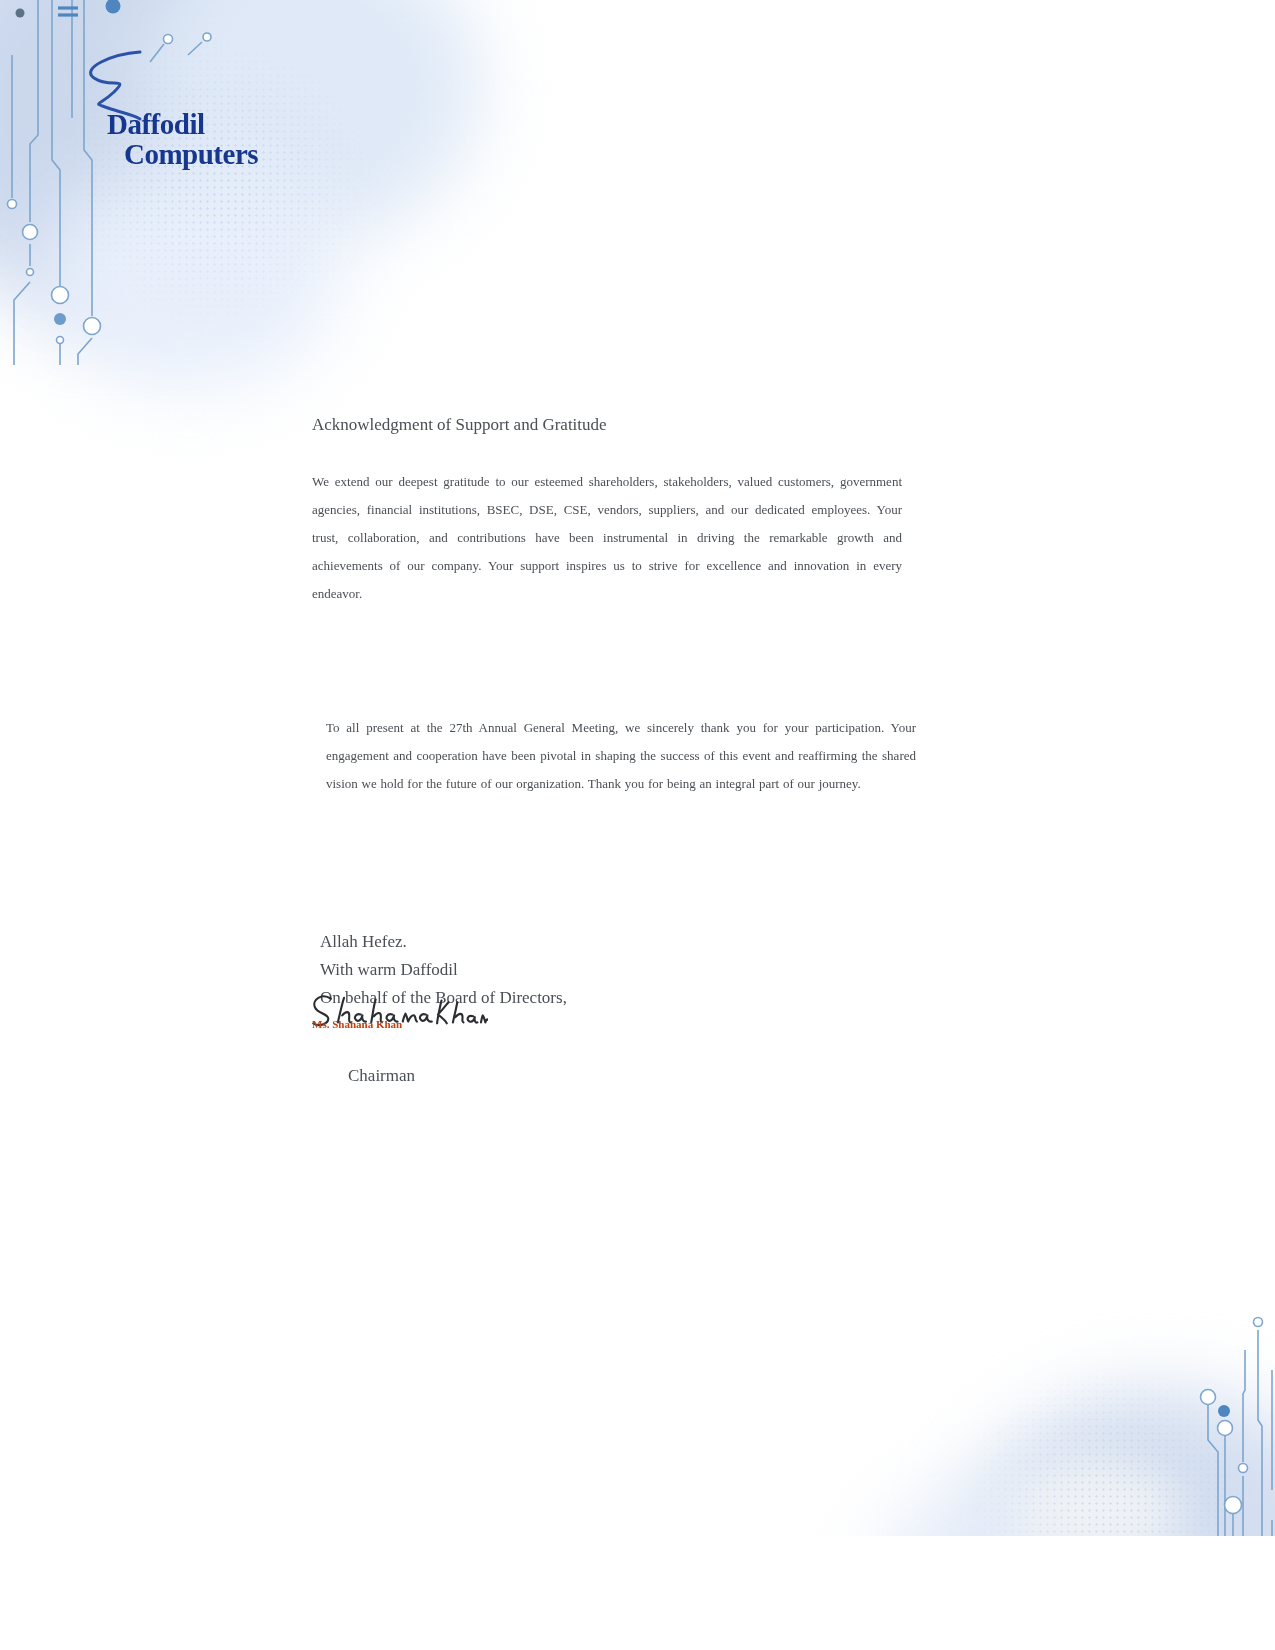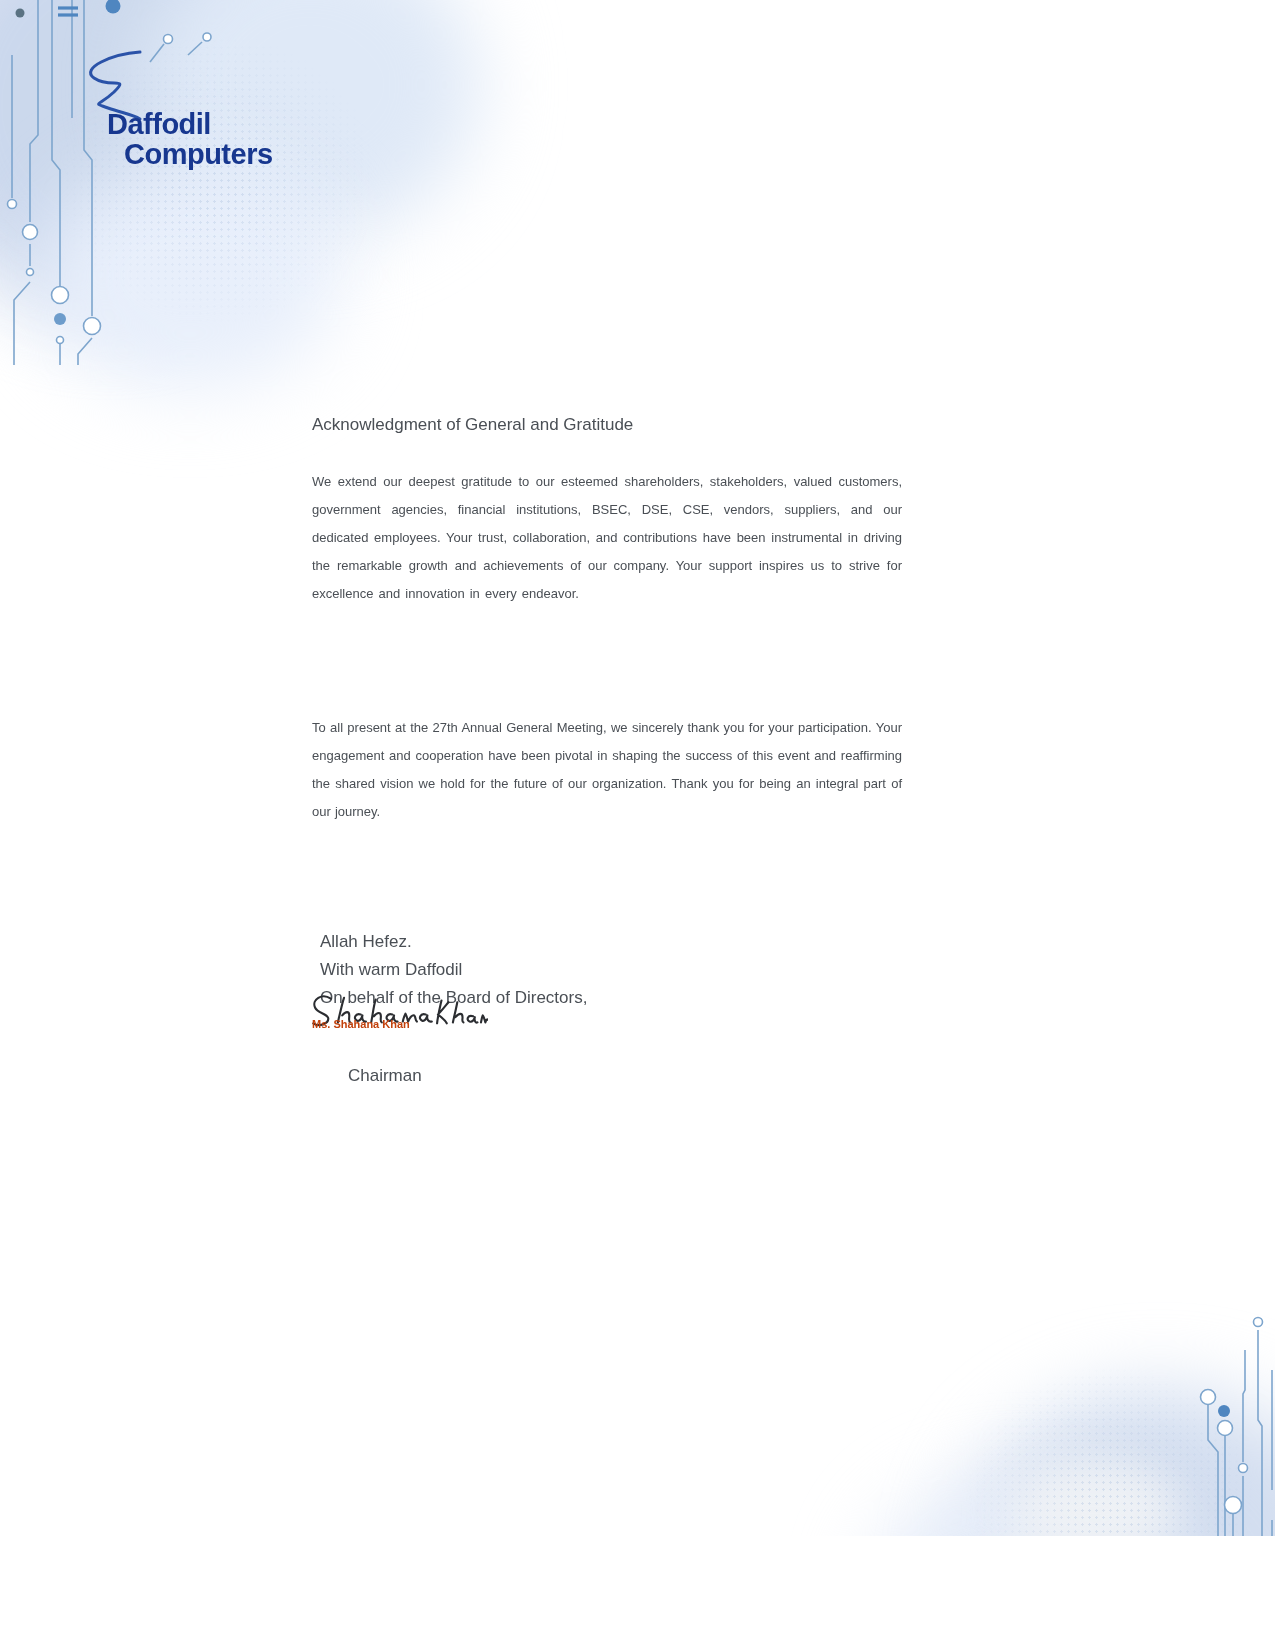--- a/index.html
+++ b/index.html
@@ -1,19 +1,19 @@
 <!DOCTYPE html>
 <html><head>
 <meta charset="utf-8">
 <style>
   html,body { margin:0; padding:0; background:#ffffff; }
   .page {
     position:relative; width:1275px; height:1536px;
     background:#ffffff; overflow:hidden;
-    font-family:Liberation Sans, sans-serif;
+    font-family:Liberation Serif, serif;
   }
   
   .cloud { position:absolute; border-radius:50%; filter:blur(38px); }
   .c1 { left:-90px; top:-110px; width:400px; height:430px; background:#c9d6ec; opacity:.95; }
   .c2 { left:140px; top:-70px;  width:340px; height:310px; background:#dfe9f7; }
   .c3 { left:40px;  top:160px;  width:300px; height:230px; background:#e8effb; }
   .c4 { left:960px; top:1390px; width:400px; height:360px; background:#d3def0; }
   .c5 { left:870px; top:1480px; width:300px; height:240px; background:#e6edf9; }
   .c6 { left:940px; top:1560px; width:230px; height:90px;  background:#e2e5ea; filter:blur(22px); }
   .c7 { left:1010px; top:1460px; width:170px; height:100px; background:#eef1f5; filter:blur(22px); }
@@ -38,21 +38,21 @@
     position:absolute; left:309px; top:330px;
     font-size:43px; font-weight:bold; letter-spacing:-0.5px; color:#1f4da8;
   }
   .subtitle { position:absolute; left:312px; top:415px; font-size:17px; color:#4a4f55; }
   .para {
     position:absolute; left:312px; width:590px;
     font-size:13px; line-height:28px; color:#4a4f55;
     text-align:justify; text-align-last:left; word-spacing:1.5px;
   }
   .p1 { top:468px; }
-  .p2 { top:714px; word-spacing:0.5px; }
+  .p2 { top:714px; word-spacing:0.5px;margin-left:14px; }
   .signoff { position:absolute; left:320px; top:928px; font-size:17px; line-height:28px; color:#4a4f55; }
   .sig-svg { position:absolute; left:308px; top:988px; }
   .sig-name  { position:absolute; left:312px; top:1018px; font-size:11px; font-weight:bold; color:#c2410c; }
   .sig-title { position:absolute; left:312px; top:1066px; font-size:17px; color:#4a4f55;margin-left:36px; }
   
   .page-number { position:absolute; left:112px; top:1551px; font-size:22px; font-weight:bold; color:#97989c; }
   .footer-badge {
     position:absolute; left:147px; top:1553px; height:22px;
     background:#2152a6; border-radius:4px; padding:0 20px;
     display:flex; align-items:center; color:#84cc16; font-size:15px; letter-spacing:0.4px;
@@ -111,21 +111,21 @@
         <path d="M58,15 H78"></path>
     </g>
   </svg>
 
   <svg class="decor" style="left:72px;top:40px" width="80" height="82" viewBox="0 0 80 82">
     <path d="M68,12 C40,14 8,28 22,38 C38,49 58,36 42,52 C26,67 20,62 36,68 C50,73 60,74 68,79" fill="none" stroke="#2a52a8" stroke-width="3" stroke-linecap="round"></path>
   </svg>
   <div class="logo-line logo-l1">Daffodil</div>
   <div class="logo-line logo-l2">Computers</div>
 
-  <div class="subtitle">Acknowledgment of General and Gratitude</div>
+  <div class="subtitle">Acknowledgment of Support and Gratitude</div>
   <div class="para p1">We extend our deepest gratitude to our esteemed shareholders, stakeholders, valued customers, government agencies, financial institutions, BSEC, DSE, CSE, vendors, suppliers, and our dedicated employees. Your trust, collaboration, and contributions have been instrumental in driving the remarkable growth and achievements of our company. Your support inspires us to strive for excellence and innovation in every endeavor.</div>
   <div class="para p2">To all present at the 27th Annual General Meeting, we sincerely thank you for your participation. Your engagement and cooperation have been pivotal in shaping the success of this event and reaffirming the shared vision we hold for the future of our organization. Thank you for being an integral part of our journey.</div>
 
   <div class="signoff">
     <div>Allah Hefez.</div>
     <div>With warm Daffodil</div>
     <div>On behalf of the Board of Directors,</div>
   </div>
 
   <svg class="sig-svg" width="180" height="46" viewBox="0 0 205 48">

